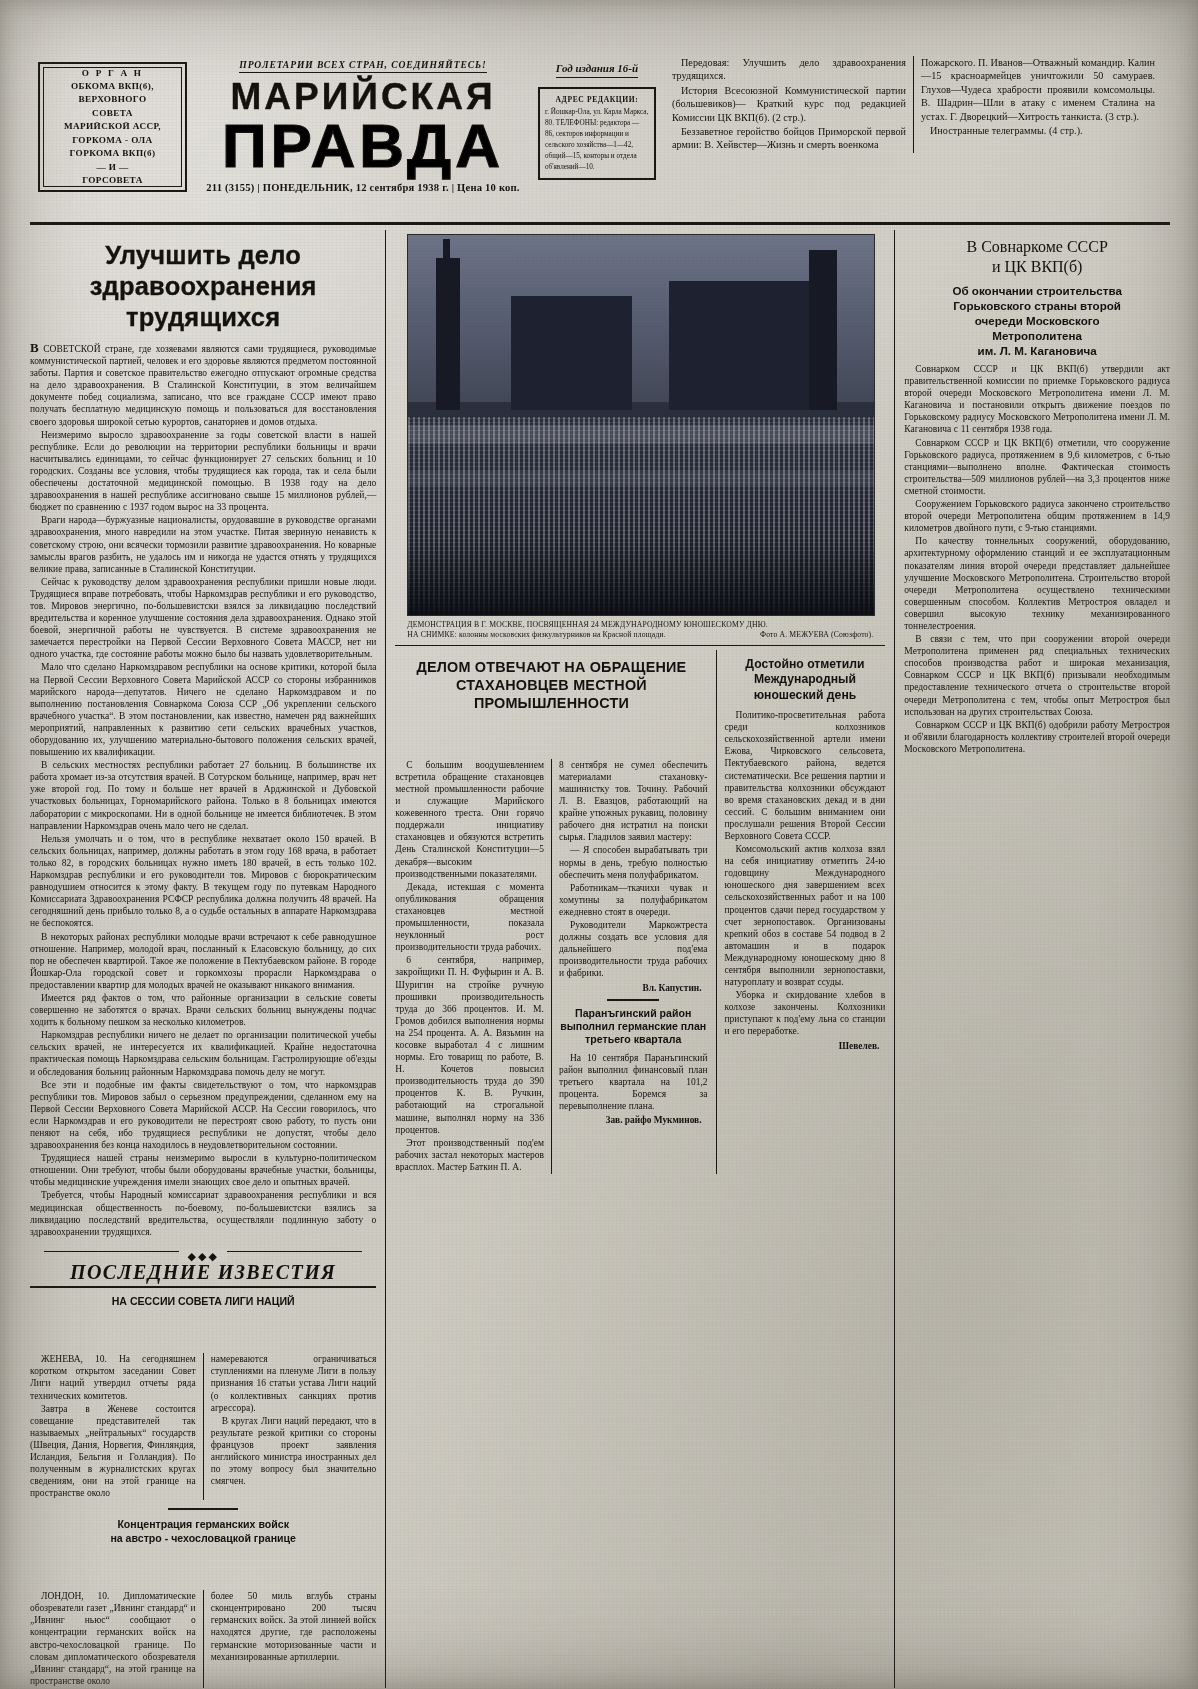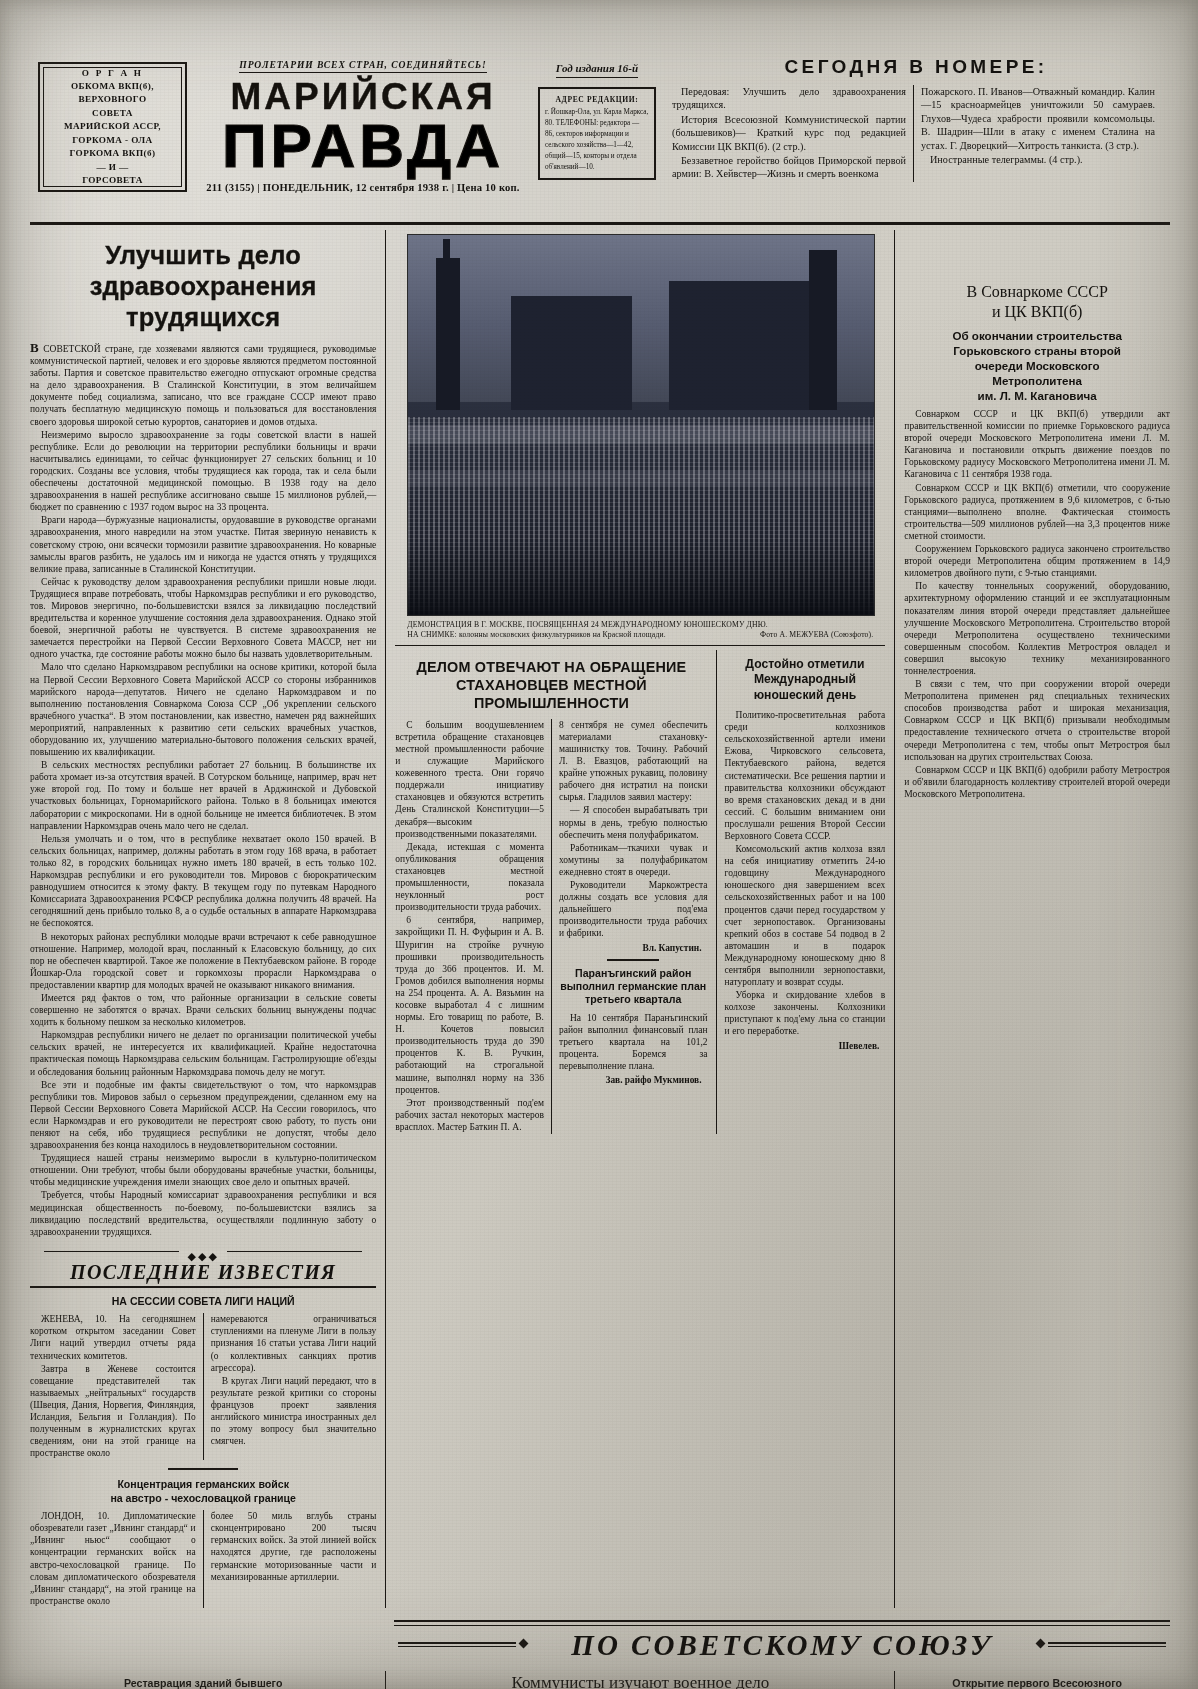--- a/index.html
+++ b/index.html
@@ -93,21 +93,21 @@
   .today-col:first-child{border-right:1px solid #1b1814;padding-left:2px;}
   .today-col p{margin:0 0 1px;text-indent:9px;}
 
   .rule-heavy{border-top:3px solid #1b1814;margin:6px 0 0;}
   .rule-thin{border-top:1px solid #1b1814;}
 
   
   .body-grid{display:flex;margin-top:5px;}
   .col-a{width:352px;padding-right:9px;}
   .col-mid{width:498px;padding:0 9px;border-left:1px solid #1b1814;border-right:1px solid #1b1814;}
-  .col-z{width:270px;padding-left:9px;margin-top:45px;}
+  .col-z{width:270px;padding-left:9px;}
 
   .hl-main{
     font-family:"Liberation Sans",sans-serif;font-weight:700;text-align:center;
     font-size:25.5px;line-height:31px;letter-spacing:.2px;margin:10px 0 9px;
     -webkit-text-stroke:.3px #15120e;
   }
   p.body{
     font-size:9.5px;line-height:12.1px;text-align:justify;margin:0 0 1px;
     text-indent:11px;font-family:"Liberation Serif",serif;
     word-spacing:.2px;
@@ -153,21 +153,21 @@
     font-family:"Liberation Sans",sans-serif;font-weight:700;text-align:center;
     font-size:10.6px;line-height:13.4px;margin:6px 0 5px;
   }
   .hl-serif-c{
     font-family:"Liberation Serif",serif;font-weight:400;text-align:center;
     font-size:16px;line-height:20px;margin:7px 0 6px;
   }
   .sign{text-align:right;font-weight:700;font-size:9.4px;margin:3px 0 2px;padding-right:6px;}
 
   .two{display:flex;gap:0;}
-  .two > div{width:50%;}
+  .two > div{width:50%;margin-top:40px;}
   .two > div:first-child{padding-right:7px;border-right:1px solid #1b1814;}
   .two > div:last-child{padding-left:7px;}
   .sep-dia{text-align:center;margin:8px 0 4px;position:relative;height:11px;}
   .sep-dia:before{content:"";position:absolute;left:14px;right:14px;top:5px;border-top:1.6px solid #1b1814;}
   .sep-dia span{position:relative;background:#d2cfc6;padding:0 8px;font-size:11px;letter-spacing:2px;}
 
   .banner-latest{
     text-align:center;font-family:"Liberation Serif",serif;font-style:italic;font-weight:700;
     font-size:20px;letter-spacing:1.4px;border-bottom:2.5px solid #1b1814;padding-bottom:2px;margin:2px 0 7px;
   }
@@ -221,21 +221,20 @@
 
     <div class="yearbox">
       <div style="text-align:center"><span class="year-txt">Год издания 16-й</span></div>
       <div class="addr-box">
         <div class="addr-title">АДРЕС РЕДАКЦИИ:</div>
         <div class="addr-body">г. Йошкар-Ола, ул. Карла Маркса, 80. ТЕЛЕФОНЫ: редактора — 86, секторов информации и сельского хозяйства—1—42, общий—15, конторы и отдела об'явлений—10.</div>
       </div>
     </div>
 
     <div class="today">
-      <div class="today-h">СЕГОДНЯ В НОМЕРЕ:</div>
       <div class="today-cols">
         <div class="today-col">
           <p>Передовая: Улучшить дело здравоохранения трудящихся.</p>
           <p>История Всесоюзной Коммунистической партии (большевиков)— Краткий курс под редакцией Комиссии ЦК ВКП(б). (2 стр.).</p>
           <p>Беззаветное геройство бойцов Приморской первой армии: В. Хейвстер—Жизнь и смерть военкома</p>
         </div>
         <div class="today-col">
           <p style="text-indent:0">Пожарского. П. Иванов—Отважный командир. Калин—15 красноармейцев уничтожили 50 самураев. Глухов—Чудеса храбрости проявили комсомольцы. В. Шадрин—Шли в атаку с именем Сталина на устах. Г. Дворецкий—Хитрость танкиста. (3 стр.).</p>
           <p>Иностранные телеграммы. (4 стр.).</p>
         </div>

